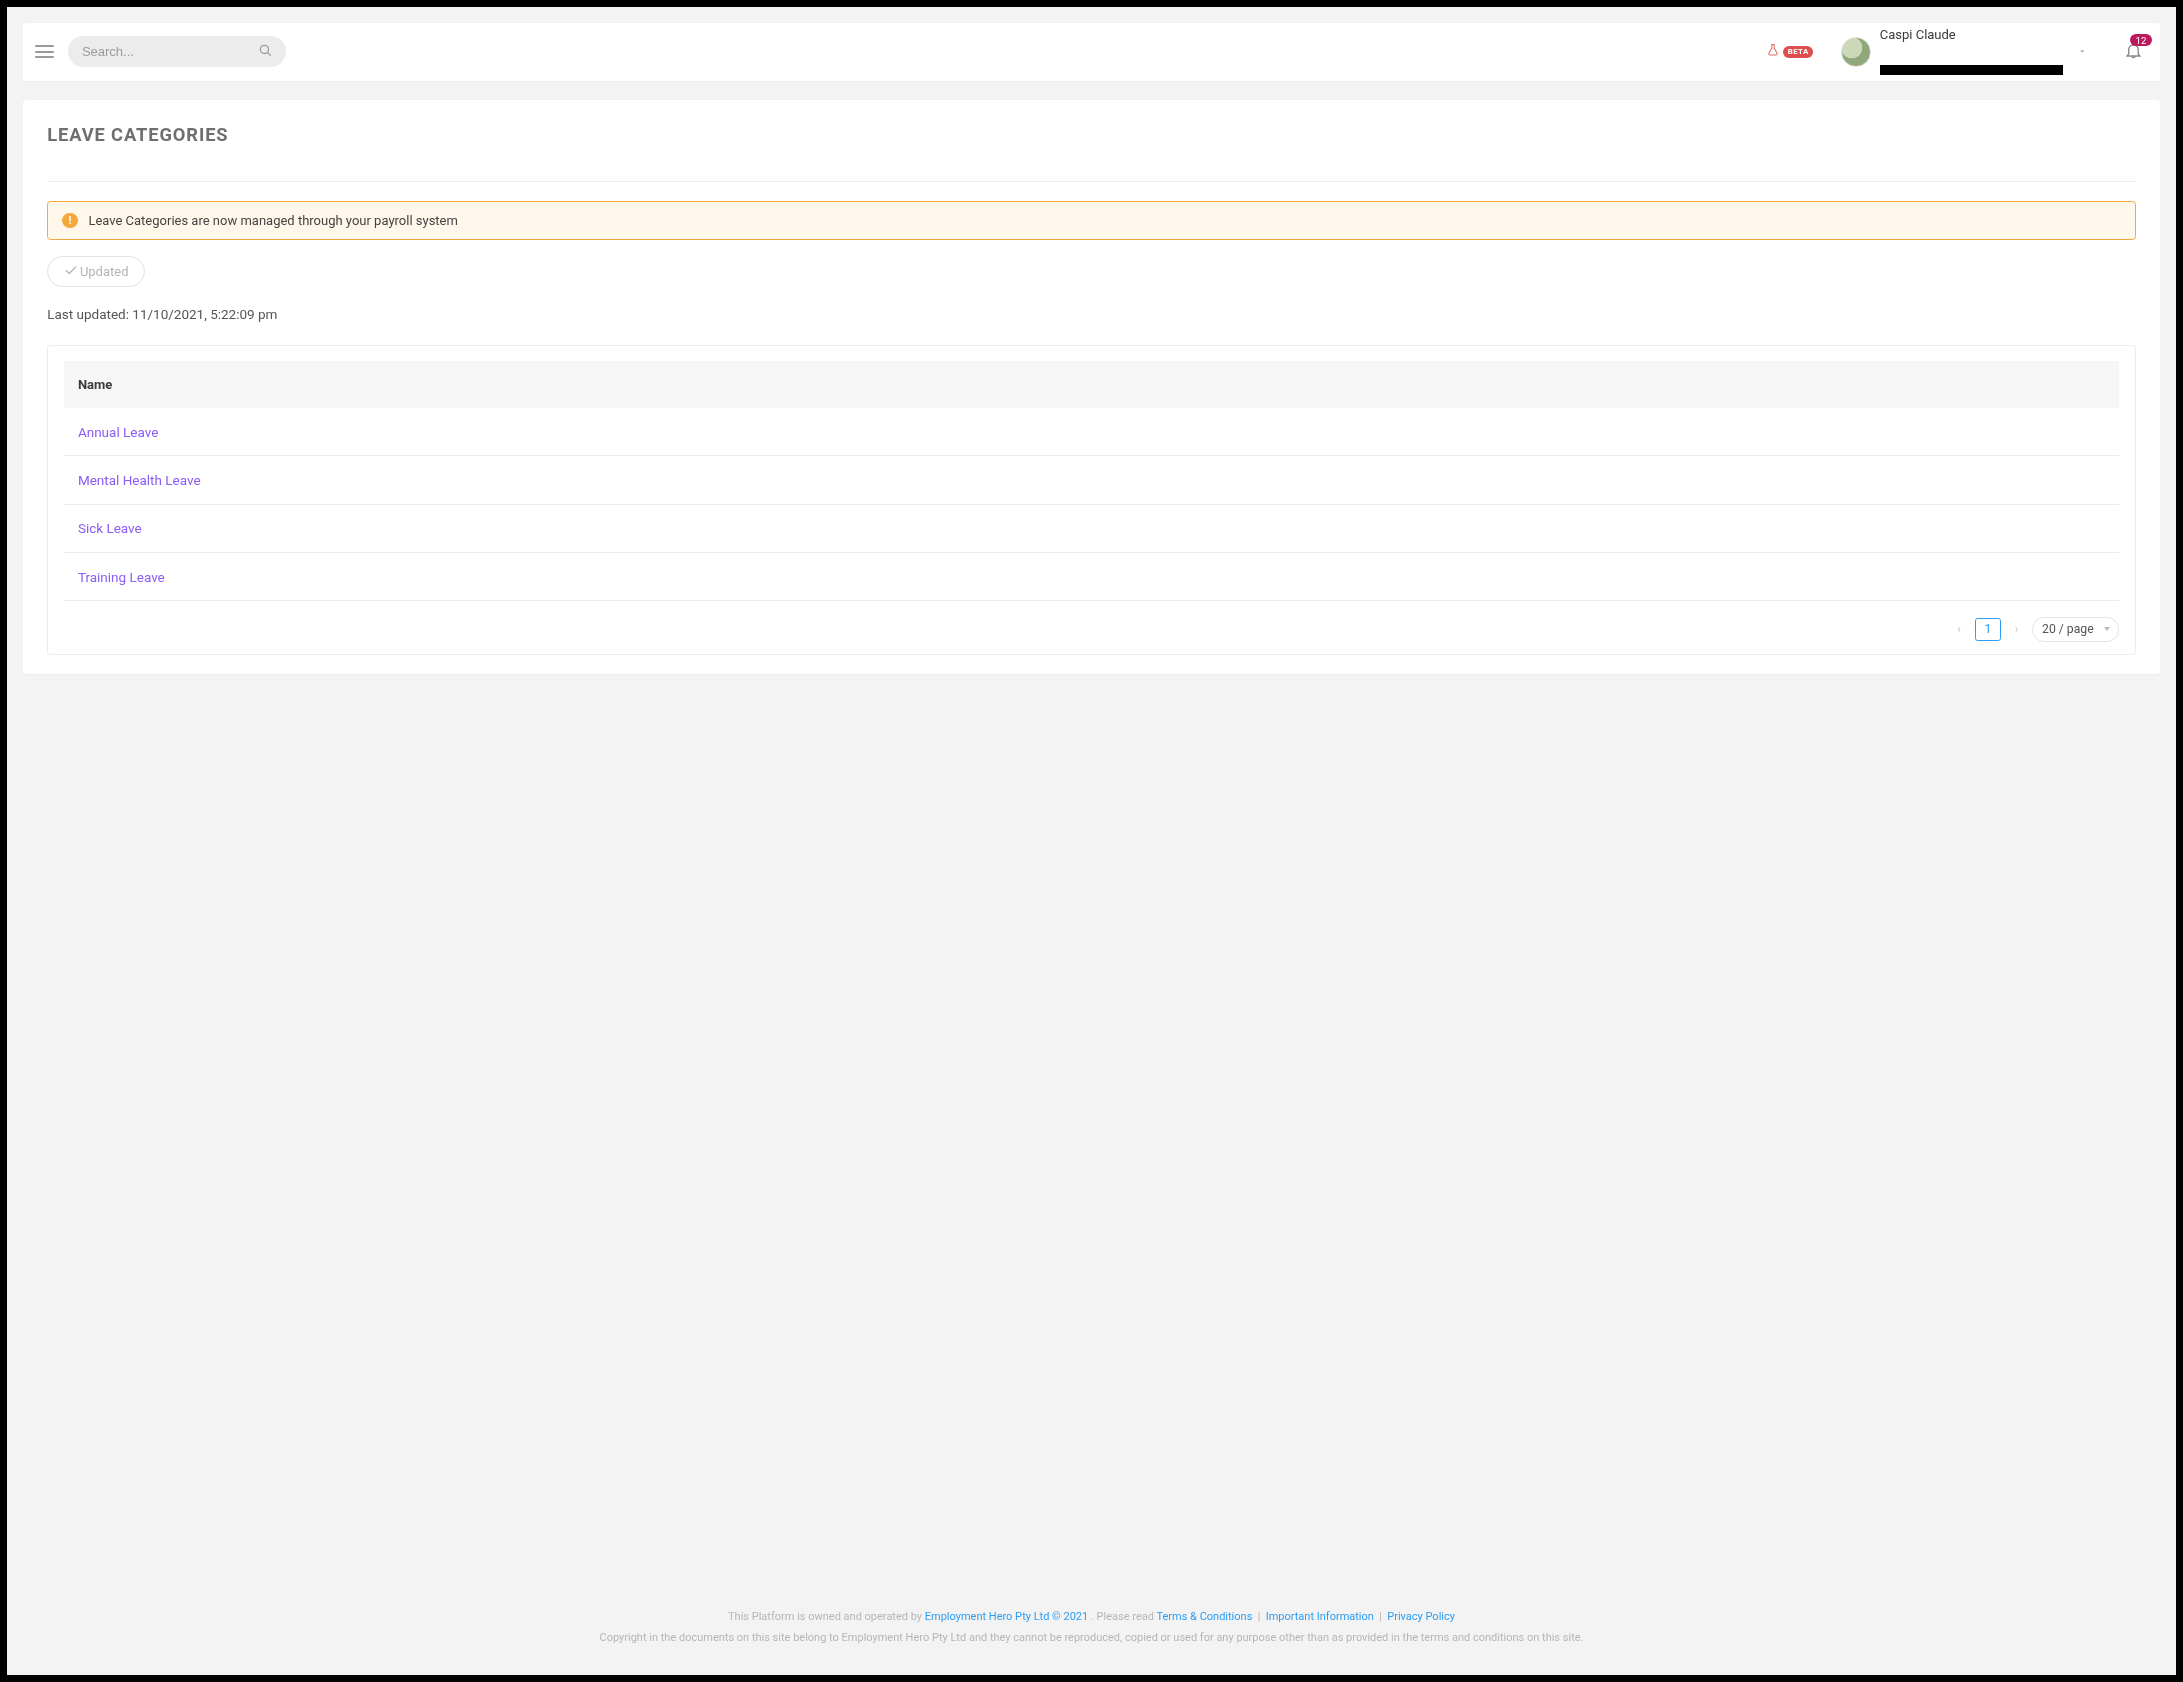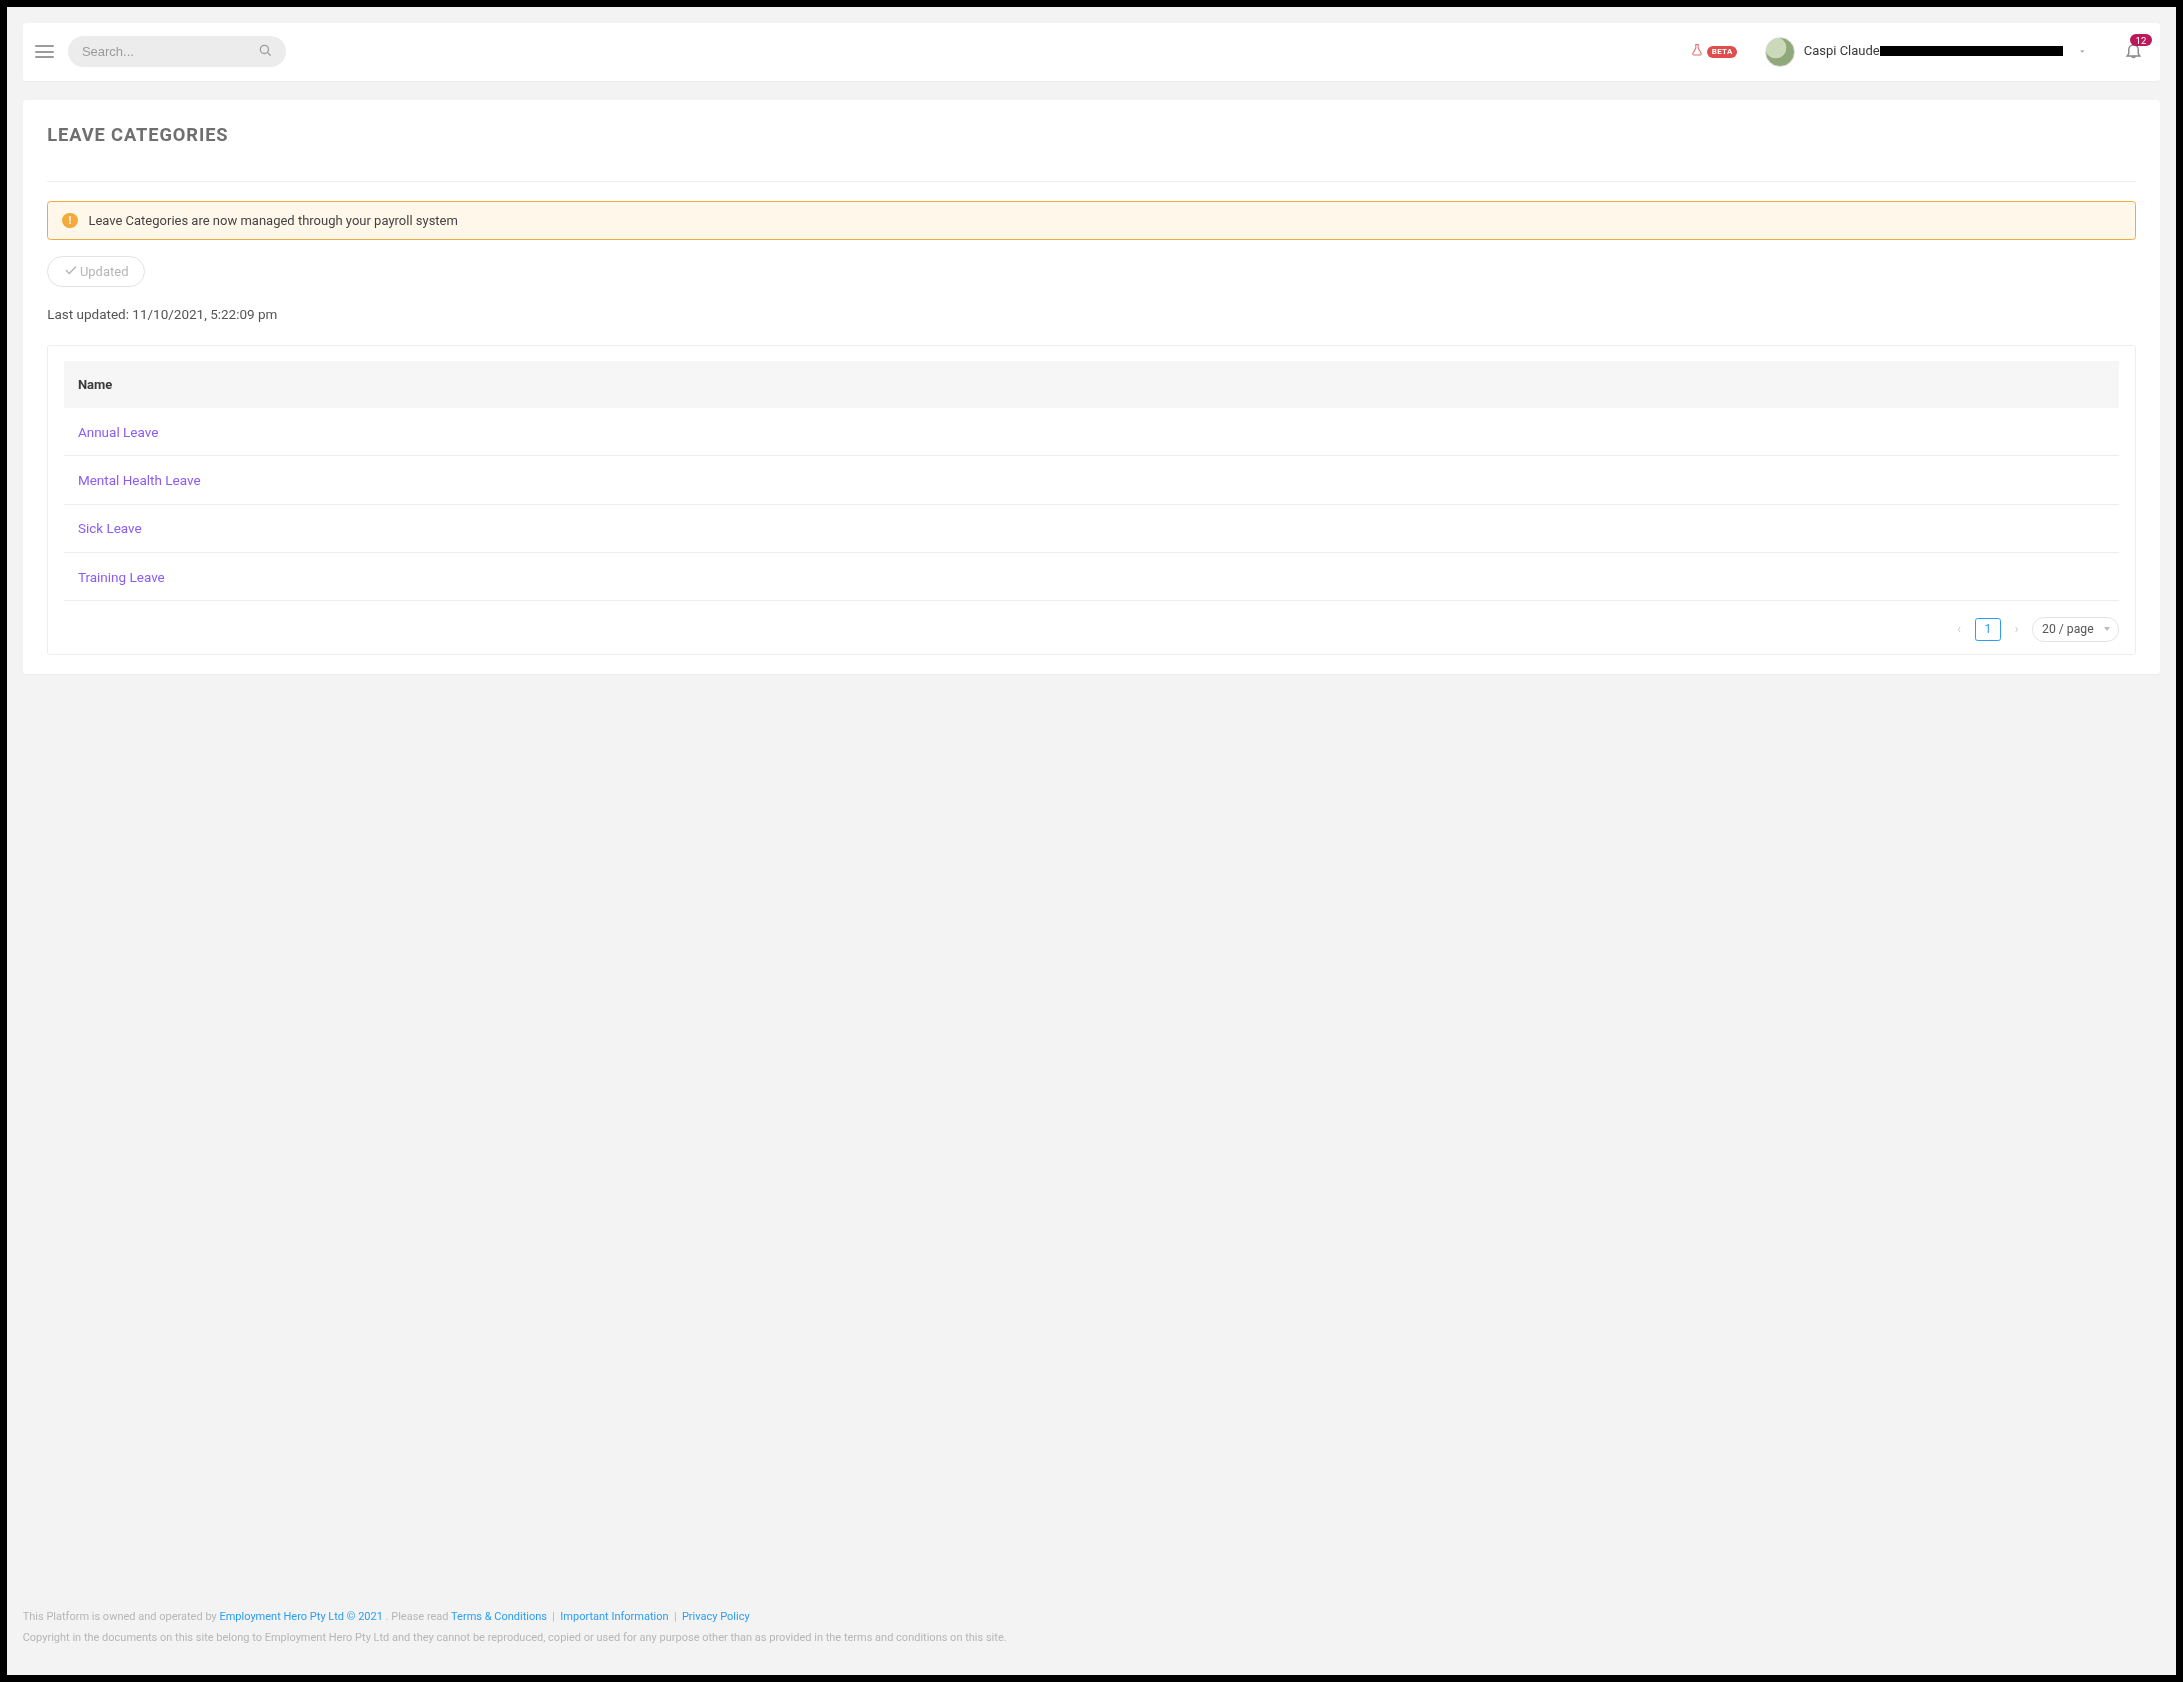--- a/index.html
+++ b/index.html
@@ -58,21 +58,21 @@
   .beta-badge {
     background: #e04d4d; color: #fff; font-size: 7.9px; font-weight: 700;
     padding: 1.7px 4.4px; border-radius: 6px; letter-spacing: 0.4px;
   }
   .user-block { display: flex; align-items: center; gap: 8.7px; margin-right: 5.2px; }
   .avatar {
     width: 30px; height: 30px; border-radius: 50%;
     background: radial-gradient(circle at 35% 35%, #cbd9b8 0 40%, #8fa97a 42% 100%);
     border: 0.9px solid #ddd;
   }
-  .user-text { display: flex; flex-direction: row; line-height: 1.15; }
+  .user-text { display: flex; flex-direction: column; line-height: 1.15; gap: 20px; }
   .user-name { font-size: 13px; color: #3a3a3a; }
   .user-email-mask { width: 183px; height: 10.5px; background: #000; margin-top: 1.7px; }
   .caret-down { color: #9b9b9b; margin-left: 5.2px; }
   .bell-wrap { position: relative; cursor: pointer; margin-left: 21px; }
   .bell { color: #888; }
   .bell-count {
     position: absolute; top: -7px; right: -8.7px;
     background: #be185d; color: #fff; font-size: 9.6px; font-weight: 400;
     border-radius: 8.7px; padding: 0.9px 5.2px;
   }
@@ -158,21 +158,21 @@
     width: 0; height: 0; border-left: 3.5px solid transparent; border-right: 3.5px solid transparent;
     border-top: 4.4px solid #bbb; transform: translateY(-50%);
   }
 
   
   .footer {
     margin-top: auto;
     padding-top: 35px;
     color: #b6b6b6;
     font-size: 11px;
-    text-align: left;
+    text-align: center;
     line-height: 1.9;
   }
   .footer a { text-decoration: none; }
   .footer .link { color: #2b9df4; }
   .footer .sep { color: #b6b6b6; margin: 0 2.6px; }
 </style>
 </head>
 <body>
 
 <div class="outer">

